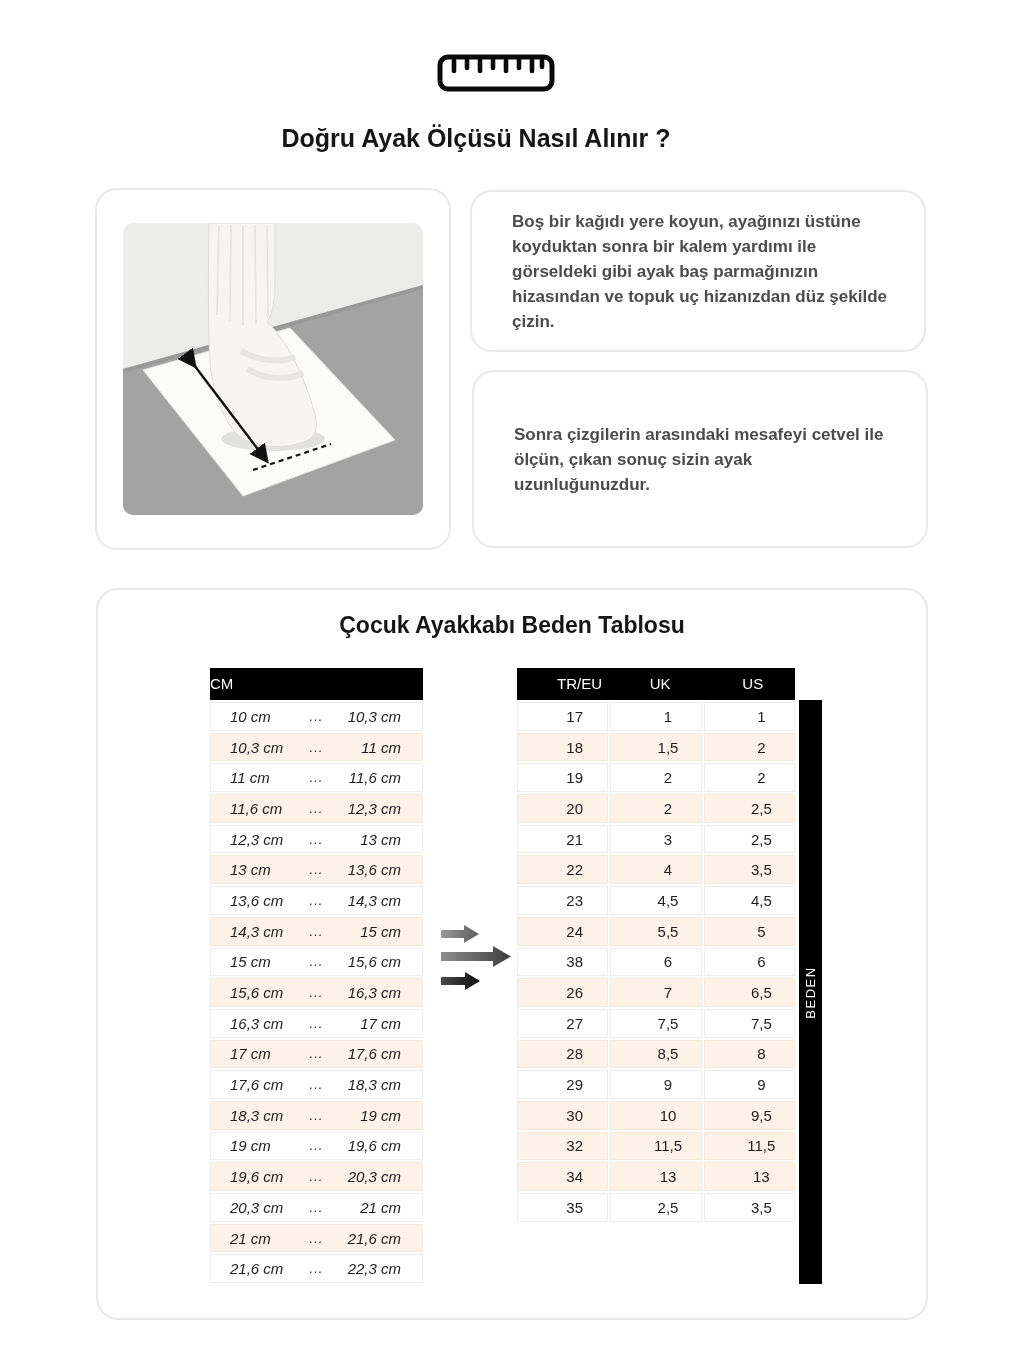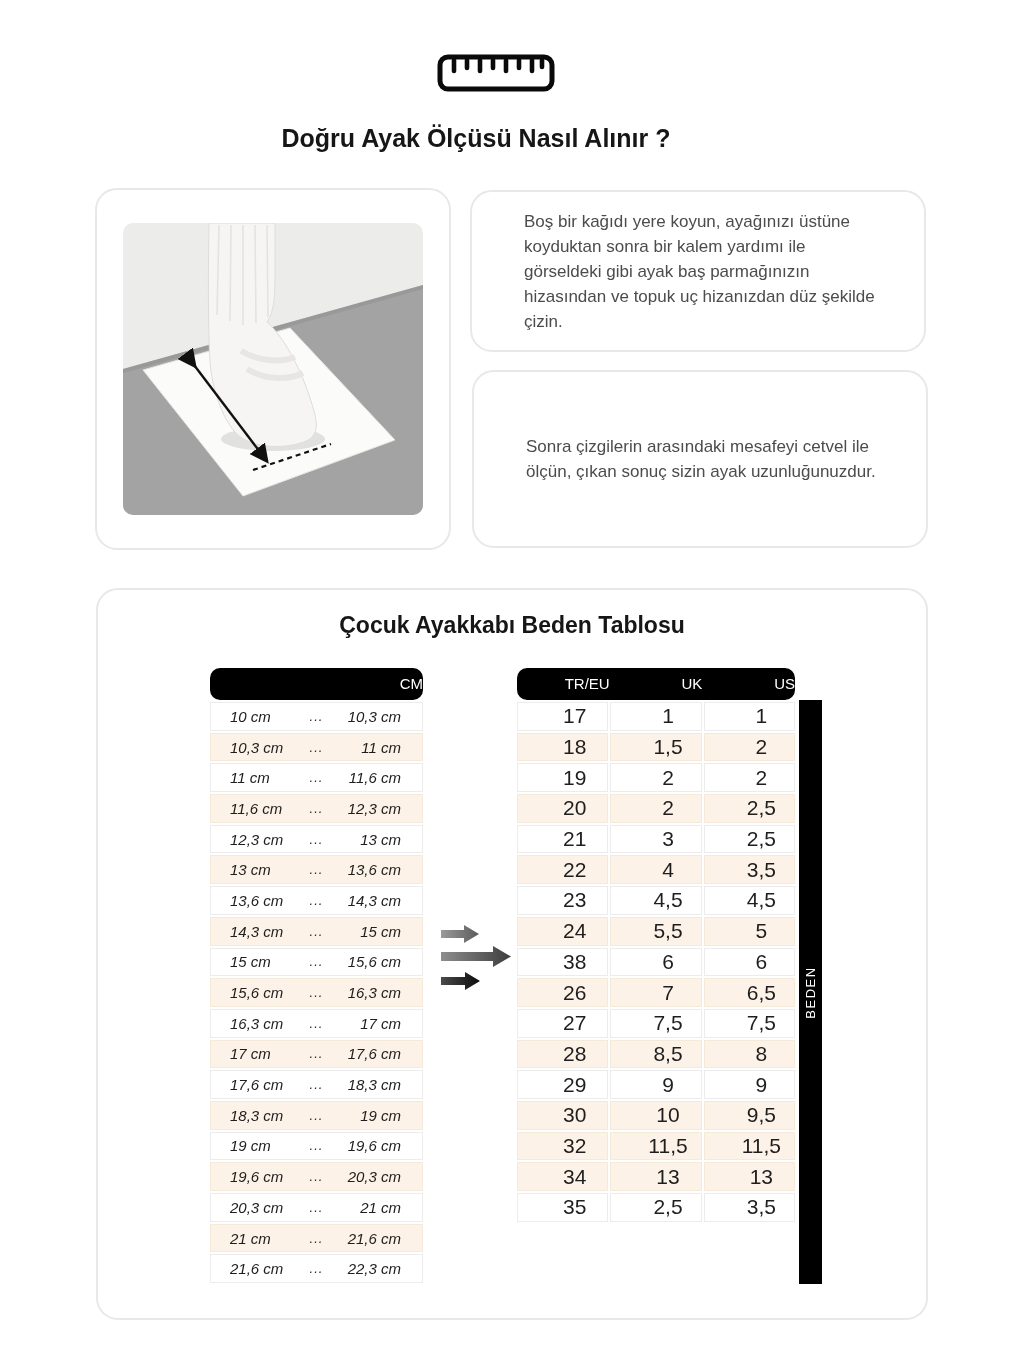--- a/index.html
+++ b/index.html
@@ -19,32 +19,32 @@
     position:absolute; background:#fff; border:2px solid #e8e8e8; border-radius:22px;
     box-sizing:border-box;
   }
   .image-card { left:95px; top:188px; width:356px; height:362px; }
   .photo { position:absolute; left:26px; top:33px; width:300px; height:292px;
            border-radius:10px; overflow:hidden; }
   .text-card-1 { left:470px; top:190px; width:456px; height:162px; }
   .text-card-2 { left:472px; top:370px; width:456px; height:178px; }
   .text-card-1, .text-card-2 { display:flex; align-items:center; }
   .instr {
-    margin:16px; padding:0 30px 0 36px; width:392px;
-    font-size:17px; line-height:25px; color:#4c4c4c; font-weight:400;
+    margin:4px; padding:0 30px 0 36px; width:392px;
+    font-size:17px; line-height:25px; color:#4c4c4c; font-weight:700;
   }
   
   .main-card { left:96px; top:588px; width:832px; height:732px; }
   .table-title {
     position:absolute; left:0; top:22px; width:100%; margin:0;
     text-align:center; font-size:23px; font-weight:700; color:#161616;
   }
   .thead {
     background:#000; color:#fff; height:32px; line-height:32px;
-    font-size:15px; font-weight:500; text-align:right; margin-bottom:2px;border-radius:10px;
+    font-size:15px; font-weight:500; text-align:left; margin-bottom:2px;
   }
   .cm-table  { position:absolute; left:112px; top:78px; width:213px; }
   .eu-table  { position:absolute; left:419px; top:78px; width:278px; }
   .thead-eu  { display:flex; }
   .thead-eu span { flex:1;margin-left:40px; }
   .tbody { display:flex; flex-direction:column; gap:2px; }
   .trow {
     box-sizing:border-box; height:28.7px; background:#fff;
     border:1px solid #ececec; display:flex; align-items:center;
     font-size:15px; color:#1e1e1e;
@@ -53,21 +53,21 @@
   
   .cm-table .trow { display:grid; grid-template-columns:1fr 30px 1fr;font-style:italic; }
   .cfrom { text-align:left; padding-left:19px; }
   .cdots { text-align:center; font-size:13px; color:#2a2a2a; letter-spacing:1px; }
   .cto   { text-align:right; padding-right:21px; }
   
   .eu-table .erow { display:flex; gap:2px; height:28.7px; }
   .ecell {
     box-sizing:border-box; flex:1; background:#fff; border:1px solid #ececec;
     display:flex; align-items:center; justify-content:center;
-    font-size:21px; color:#1e1e1e;padding-left:24px;
+    font-size:15px; color:#1e1e1e;padding-left:24px;
   }
   .erow.alt .ecell { background:#fdf2e7; border-color:#f5e9da; }
   
   .beden-bar {
     position:absolute; left:701px; top:110px; width:23px; height:584px;
     background:#000; display:flex; align-items:center; justify-content:center;
   }
   .beden-bar span {
     color:#fff; font-size:13px; letter-spacing:1.5px; font-weight:500;
     transform:rotate(-90deg); white-space:nowrap;

